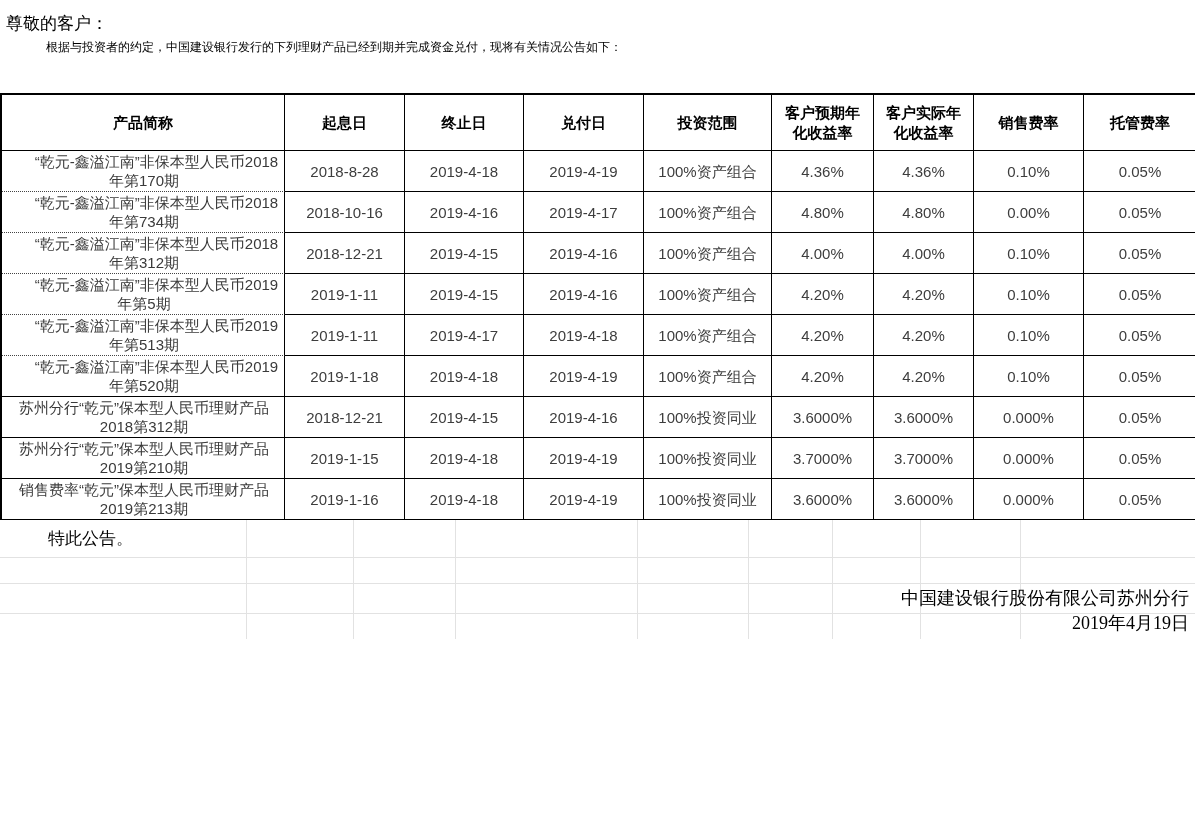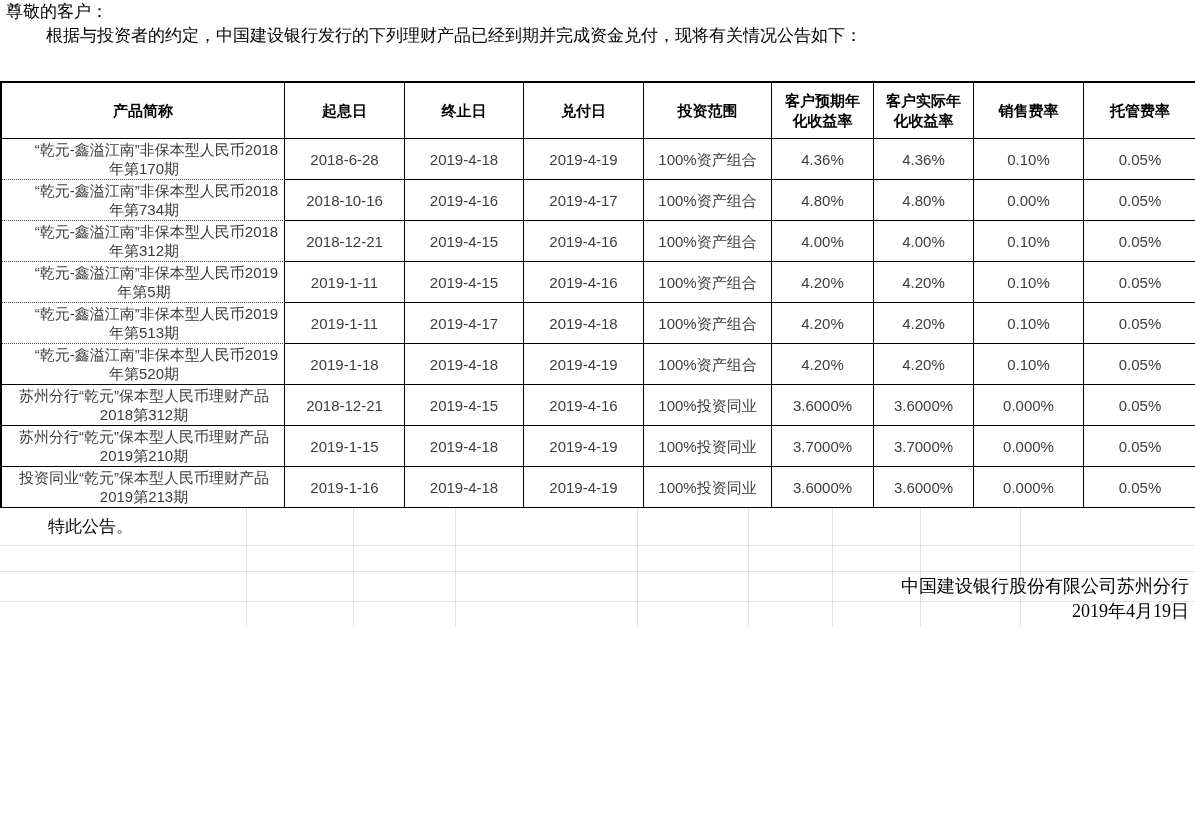--- a/index.html
+++ b/index.html
@@ -5,28 +5,28 @@
   html,body { margin:0; padding:0; }
   body {
     width:1195px; height:826px; overflow:hidden;
     background:#ffffff; color:#000;
     font-family:"Liberation Sans", sans-serif;
     position:relative;
   }
   .doc { width:1195px; }
 
   .salutation {
-    margin:0; padding:0 0 0 6px;
+    margin:0; padding:12px 0 0 6px;
     font-family:"Liberation Serif", serif;
     font-size:17px; line-height:23px; color:#000;
   }
   .intro {
     margin:0; padding:1px 10px 0 0;
     font-family:"Liberation Serif", serif;
-    font-size:17px; line-height:23px; color:#000;
+    font-size:12px; line-height:23px; color:#000;
     text-indent:46px;
   }
 
   table.products {
     width:1195px; margin-top:34px;
     border-collapse:separate; border-spacing:0;
     border-top:2px solid #000; border-left:2px solid #000000;
     table-layout:fixed;
   }
   table.products th, table.products td {
@@ -101,21 +101,21 @@
           <th>投资范围</th>
           <th>客户预期年化收益率</th>
           <th>客户实际年化收益率</th>
           <th>销售费率</th>
           <th>托管费率</th>
         </tr>
     </thead>
     <tbody id="table-body">
         <tr>
           <td class="name dotted indent">“乾元-鑫溢江南”非保本型人民币2018年第170期</td>
-          <td>2018-6-28</td>
+          <td>2018-8-28</td>
           <td>2019-4-18</td>
           <td>2019-4-19</td>
           <td>100%资产组合</td>
           <td>4.36%</td>
           <td>4.36%</td>
           <td>0.10%</td>
           <td>0.05%</td>
         </tr>
         <tr>
           <td class="name dotted indent">“乾元-鑫溢江南”非保本型人民币2018年第734期</td>
@@ -188,21 +188,21 @@
           <td>2019-1-15</td>
           <td>2019-4-18</td>
           <td>2019-4-19</td>
           <td>100%投资同业</td>
           <td>3.7000%</td>
           <td>3.7000%</td>
           <td>0.000%</td>
           <td>0.05%</td>
         </tr>
         <tr>
-          <td class="name">投资同业“乾元”保本型人民币理财产品2019第213期</td>
+          <td class="name">销售费率“乾元”保本型人民币理财产品2019第213期</td>
           <td>2019-1-16</td>
           <td>2019-4-18</td>
           <td>2019-4-19</td>
           <td>100%投资同业</td>
           <td>3.6000%</td>
           <td>3.6000%</td>
           <td>0.000%</td>
           <td>0.05%</td>
         </tr>
       </tbody>

